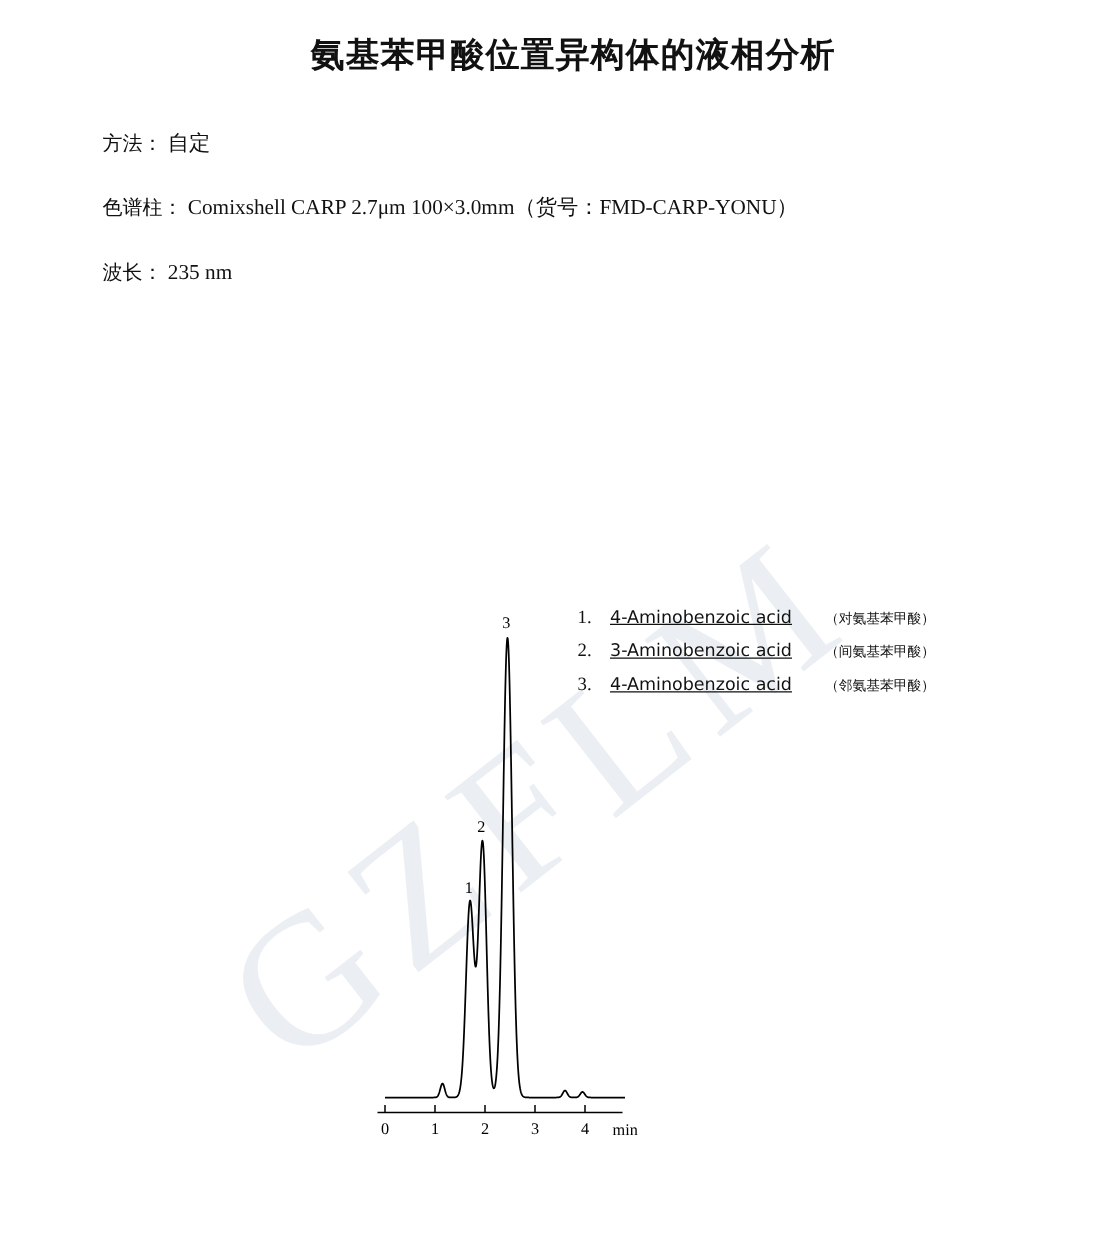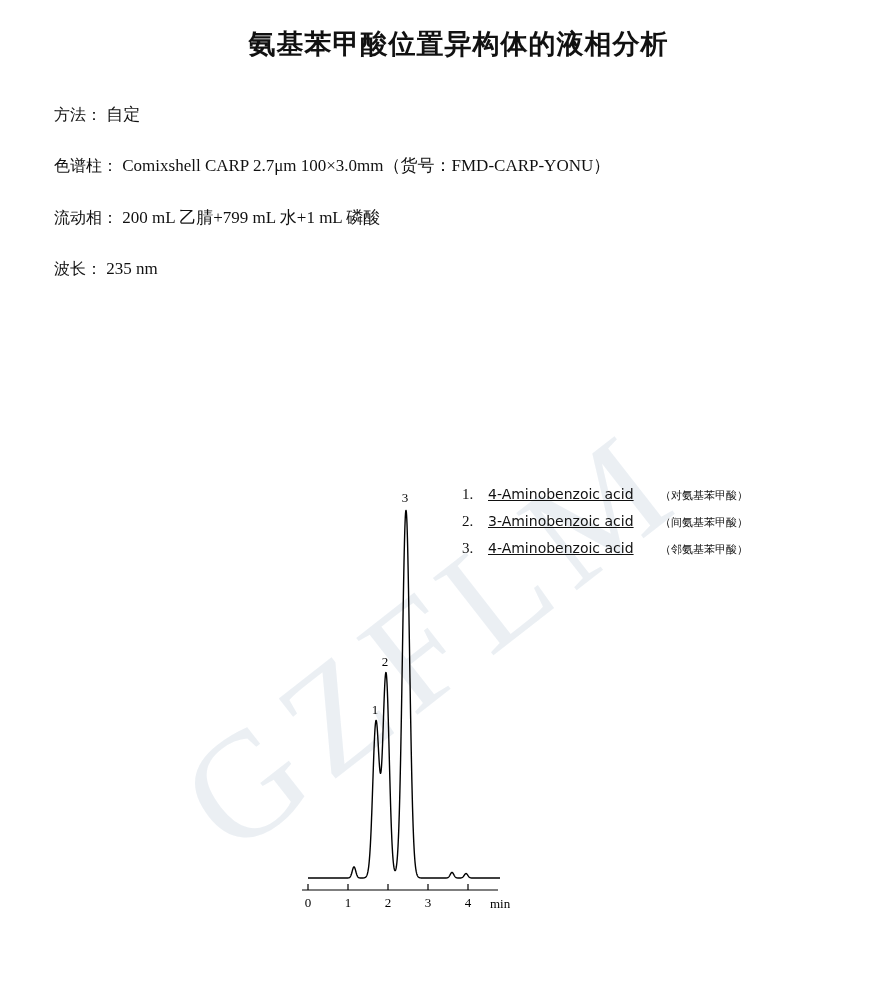--- a/index.html
+++ b/index.html
@@ -51,20 +51,21 @@
     left: 54px;
     top: 104px;
     width: 760px;
     z-index: 2;
   }
   .meta-line {
     font-size: 17px;
     line-height: 1.25;
     margin-bottom: 30px;
     white-space: nowrap;
+    margin-left: 28px;
   }
   .meta-label {
     font-family: "DejaVu Sans", sans-serif;
     font-size: 16px;
   }
   .meta-value {
     font-family: "Liberation Serif", serif;
     font-size: 17px;
   }
   .chart-area {
@@ -119,24 +120,20 @@
   <div class="meta">
     <div class="meta-line">
       <span class="meta-label">方法：</span>
       <span class="meta-value">自定</span>
     </div>
     <div class="meta-line">
       <span class="meta-label">色谱柱：</span>
       <span class="meta-value">Comixshell CARP 2.7μm 100×3.0mm（货号：FMD-CARP-YONU）</span>
     </div>
     <div class="meta-line">
-      <span class="meta-label">流动相：</span>
-      <span class="meta-value">200 mL 乙腈+799 mL 水+1 mL 磷酸</span>
-    </div>
-    <div class="meta-line">
       <span class="meta-label">波长：</span>
       <span class="meta-value">235 nm</span>
     </div>
   </div>
 
   <div class="chart-area">
     <svg class="chart-svg" width="250" height="450" viewBox="0 0 250 450">
 
       <path id="trace" fill="none" stroke="#000000" stroke-width="1.4" stroke-linejoin="round" d="M18.00 408.00L18.21 408.00L18.43 408.00L18.64 408.00L18.85 408.00L19.07 408.00L19.28 408.00L19.49 408.00L19.71 408.00L19.92 408.00L20.13 408.00L20.35 408.00L20.56 408.00L20.77 408.00L20.99 408.00L21.20 408.00L21.41 408.00L21.63 408.00L21.84 408.00L22.05 408.00L22.27 408.00L22.48 408.00L22.69 408.00L22.91 408.00L23.12 408.00L23.33 408.00L23.55 408.00L23.76 408.00L23.97 408.00L24.19 408.00L24.40 408.00L24.61 408.00L24.83 408.00L25.04 408.00L25.25 408.00L25.47 408.00L25.68 408.00L25.89 408.00L26.11 408.00L26.32 408.00L26.53 408.00L26.75 408.00L26.96 408.00L27.17 408.00L27.39 408.00L27.60 408.00L27.81 408.00L28.03 408.00L28.24 408.00L28.45 408.00L28.67 408.00L28.88 408.00L29.09 408.00L29.31 408.00L29.52 408.00L29.73 408.00L29.95 408.00L30.16 408.00L30.37 408.00L30.59 408.00L30.80 408.00L31.01 408.00L31.23 408.00L31.44 408.00L31.65 408.00L31.87 408.00L32.08 408.00L32.29 408.00L32.51 408.00L32.72 408.00L32.93 408.00L33.15 408.00L33.36 408.00L33.57 408.00L33.79 408.00L34.00 408.00L34.21 408.00L34.43 408.00L34.64 408.00L34.85 408.00L35.07 408.00L35.28 408.00L35.49 408.00L35.71 408.00L35.92 408.00L36.13 408.00L36.35 408.00L36.56 408.00L36.77 408.00L36.99 408.00L37.20 408.00L37.41 408.00L37.63 408.00L37.84 408.00L38.05 408.00L38.27 408.00L38.48 408.00L38.69 408.00L38.91 408.00L39.12 408.00L39.33 408.00L39.55 408.00L39.76 408.00L39.97 408.00L40.19 408.00L40.40 408.00L40.61 408.00L40.83 408.00L41.04 408.00L41.25 408.00L41.47 408.00L41.68 408.00L41.89 408.00L42.11 408.00L42.32 408.00L42.53 408.00L42.75 408.00L42.96 408.00L43.17 408.00L43.39 408.00L43.60 408.00L43.81 408.00L44.03 408.00L44.24 408.00L44.45 408.00L44.67 408.00L44.88 408.00L45.09 408.00L45.31 408.00L45.52 408.00L45.73 408.00L45.95 408.00L46.16 408.00L46.37 408.00L46.59 408.00L46.80 408.00L47.01 408.00L47.23 408.00L47.44 408.00L47.65 408.00L47.87 408.00L48.08 408.00L48.29 408.00L48.51 408.00L48.72 408.00L48.93 408.00L49.15 408.00L49.36 408.00L49.57 408.00L49.79 408.00L50.00 408.00L50.21 408.00L50.43 408.00L50.64 408.00L50.85 408.00L51.07 408.00L51.28 408.00L51.49 408.00L51.71 408.00L51.92 408.00L52.13 408.00L52.35 408.00L52.56 408.00L52.77 408.00L52.99 408.00L53.20 408.00L53.41 408.00L53.63 408.00L53.84 408.00L54.05 408.00L54.27 408.00L54.48 408.00L54.69 408.00L54.91 408.00L55.12 408.00L55.33 408.00L55.55 408.00L55.76 408.00L55.97 408.00L56.19 408.00L56.40 408.00L56.61 408.00L56.83 408.00L57.04 407.99L57.25 407.99L57.47 407.98L57.68 407.98L57.89 407.96L58.11 407.95L58.32 407.92L58.53 407.89L58.75 407.84L58.96 407.78L59.17 407.69L59.39 407.58L59.60 407.44L59.81 407.25L60.03 407.03L60.24 406.74L60.45 406.40L60.67 405.99L60.88 405.52L61.09 404.97L61.31 404.36L61.52 403.69L61.73 402.96L61.95 402.19L62.16 401.39L62.37 400.59L62.59 399.81L62.80 399.08L63.01 398.41L63.23 397.84L63.44 397.38L63.65 397.06L63.87 396.89L64.08 396.87L64.29 397.00L64.51 397.29L64.72 397.71L64.93 398.26L65.15 398.90L65.36 399.62L65.57 400.40L65.79 401.19L66.00 401.99L66.21 402.77L66.43 403.51L66.64 404.20L66.85 404.83L67.07 405.39L67.28 405.88L67.49 406.31L67.71 406.66L67.92 406.96L68.13 407.20L68.35 407.40L68.56 407.55L68.77 407.67L68.99 407.76L69.20 407.83L69.41 407.88L69.63 407.92L69.84 407.94L70.05 407.96L70.27 407.97L70.48 407.98L70.69 407.99L70.91 407.99L71.12 407.99L71.33 407.99L71.55 407.99L71.76 407.99L71.97 407.99L72.19 407.99L72.40 407.98L72.61 407.98L72.83 407.97L73.04 407.96L73.25 407.94L73.47 407.93L73.68 407.91L73.89 407.88L74.11 407.84L74.32 407.80L74.53 407.75L74.75 407.68L74.96 407.59L75.17 407.49L75.39 407.36L75.60 407.21L75.81 407.02L76.03 406.79L76.24 406.51L76.45 406.18L76.67 405.78L76.88 405.31L77.09 404.76L77.31 404.10L77.52 403.34L77.73 402.45L77.95 401.43L78.16 400.24L78.37 398.89L78.59 397.34L78.80 395.59L79.01 393.61L79.23 391.39L79.44 388.92L79.65 386.17L79.87 383.14L80.08 379.82L80.29 376.19L80.51 372.25L80.72 368.01L80.93 363.46L81.15 358.61L81.36 353.47L81.57 348.07L81.79 342.42L82.00 336.56L82.21 330.52L82.43 324.35L82.64 318.07L82.85 311.76L83.07 305.46L83.28 299.22L83.49 293.12L83.71 287.20L83.92 281.54L84.13 276.20L84.35 271.22L84.56 266.68L84.77 262.62L84.99 259.08L85.20 256.11L85.41 253.74L85.63 251.99L85.84 250.87L86.05 250.39L86.27 250.54L86.48 251.30L86.69 252.64L86.91 254.53L87.12 256.92L87.33 259.75L87.55 262.96L87.76 266.48L87.97 270.22L88.19 274.12L88.40 278.07L88.61 282.01L88.83 285.83L89.04 289.47L89.25 292.83L89.47 295.83L89.68 298.42L89.89 300.51L90.11 302.06L90.32 303.01L90.53 303.33L90.75 302.99L90.96 301.97L91.17 300.28L91.39 297.91L91.60 294.89L91.81 291.24L92.03 287.02L92.24 282.26L92.45 277.05L92.67 271.44L92.88 265.53L93.09 259.40L93.31 253.14L93.52 246.85L93.73 240.63L93.95 234.58L94.16 228.80L94.37 223.39L94.59 218.44L94.80 214.03L95.01 210.24L95.23 207.15L95.44 204.81L95.65 203.26L95.87 202.55L96.08 202.69L96.29 203.69L96.51 205.55L96.72 208.25L96.93 211.77L97.15 216.06L97.36 221.07L97.57 226.75L97.79 233.02L98.00 239.82L98.21 247.07L98.43 254.68L98.64 262.57L98.85 270.67L99.07 278.89L99.28 287.16L99.49 295.39L99.71 303.53L99.92 311.50L100.13 319.26L100.35 326.76L100.56 333.95L100.77 340.79L100.99 347.27L101.20 353.36L101.41 359.05L101.63 364.33L101.84 369.20L102.05 373.66L102.27 377.72L102.48 381.39L102.69 384.68L102.91 387.61L103.12 390.20L103.33 392.46L103.55 394.41L103.76 396.07L103.97 397.45L104.19 398.57L104.40 399.44L104.61 400.07L104.83 400.47L105.04 400.65L105.25 400.61L105.47 400.34L105.68 399.86L105.89 399.14L106.11 398.18L106.32 396.98L106.53 395.51L106.75 393.76L106.96 391.71L107.17 389.34L107.39 386.63L107.60 383.54L107.81 380.07L108.03 376.18L108.24 371.84L108.45 367.04L108.67 361.74L108.88 355.92L109.09 349.57L109.31 342.67L109.52 335.20L109.73 327.16L109.95 318.54L110.16 309.35L110.37 299.59L110.59 289.28L110.80 278.44L111.01 267.11L111.23 255.33L111.44 243.14L111.65 230.60L111.87 217.78L112.08 204.74L112.29 191.58L112.51 178.36L112.72 165.20L112.93 152.18L113.15 139.40L113.36 126.98L113.57 115.02L113.79 103.61L114.00 92.87L114.21 82.89L114.43 73.78L114.64 65.61L114.85 58.47L115.07 52.44L115.28 47.57L115.49 43.91L115.71 41.50L115.92 40.38L116.13 40.54L116.35 41.99L116.56 44.71L116.77 48.67L116.99 53.84L117.20 60.16L117.41 67.56L117.63 75.97L117.84 85.31L118.05 95.49L118.27 106.40L118.48 117.96L118.69 130.05L118.91 142.57L119.12 155.41L119.33 168.48L119.55 181.67L119.76 194.88L119.97 208.02L120.19 221.01L120.40 233.77L120.61 246.22L120.83 258.32L121.04 269.99L121.25 281.20L121.47 291.91L121.68 302.09L121.89 311.71L122.11 320.77L122.32 329.25L122.53 337.15L122.75 344.49L122.96 351.26L123.17 357.49L123.39 363.20L123.60 368.40L123.81 373.12L124.03 377.38L124.24 381.22L124.45 384.65L124.67 387.72L124.88 390.45L125.09 392.86L125.31 394.99L125.52 396.86L125.73 398.49L125.95 399.91L126.16 401.15L126.37 402.21L126.59 403.13L126.80 403.92L127.01 404.59L127.23 405.16L127.44 405.64L127.65 406.05L127.87 406.39L128.08 406.68L128.29 406.92L128.51 407.12L128.72 407.28L128.93 407.42L129.15 407.53L129.36 407.62L129.57 407.70L129.79 407.76L130.00 407.81L130.21 407.85L130.43 407.88L130.64 407.91L130.85 407.93L131.07 407.94L131.28 407.95L131.49 407.97L131.71 407.97L131.92 407.98L132.13 407.98L132.35 407.99L132.56 407.99L132.77 407.99L132.99 407.99L133.20 408.00L133.41 408.00L133.63 408.00L133.84 408.00L134.05 408.00L134.27 408.00L134.48 408.00L134.69 408.00L134.91 408.00L135.12 408.00L135.33 408.00L135.55 408.00L135.76 408.00L135.97 408.00L136.19 408.00L136.40 408.00L136.61 408.00L136.83 408.00L137.04 408.00L137.25 408.00L137.47 408.00L137.68 408.00L137.89 408.00L138.11 408.00L138.32 408.00L138.53 408.00L138.75 408.00L138.96 408.00L139.17 408.00L139.39 408.00L139.60 408.00L139.81 408.00L140.03 408.00L140.24 408.00L140.45 408.00L140.67 408.00L140.88 408.00L141.09 408.00L141.31 408.00L141.52 408.00L141.73 408.00L141.95 408.00L142.16 408.00L142.37 408.00L142.59 408.00L142.80 408.00L143.01 408.00L143.23 408.00L143.44 408.00L143.65 408.00L143.87 408.00L144.08 408.00L144.29 408.00L144.51 408.00L144.72 408.00L144.93 408.00L145.15 408.00L145.36 408.00L145.57 408.00L145.79 408.00L146.00 408.00L146.21 408.00L146.43 408.00L146.64 408.00L146.85 408.00L147.07 408.00L147.28 408.00L147.49 408.00L147.71 408.00L147.92 408.00L148.13 408.00L148.35 408.00L148.56 408.00L148.77 408.00L148.99 408.00L149.20 408.00L149.41 408.00L149.63 408.00L149.84 408.00L150.05 408.00L150.27 408.00L150.48 408.00L150.69 408.00L150.91 408.00L151.12 408.00L151.33 408.00L151.55 408.00L151.76 408.00L151.97 408.00L152.19 408.00L152.40 408.00L152.61 408.00L152.83 408.00L153.04 408.00L153.25 408.00L153.47 408.00L153.68 408.00L153.89 408.00L154.11 408.00L154.32 408.00L154.53 408.00L154.75 408.00L154.96 408.00L155.17 408.00L155.39 407.99L155.60 407.99L155.81 407.98L156.03 407.98L156.24 407.97L156.45 407.95L156.67 407.93L156.88 407.90L157.09 407.86L157.31 407.81L157.52 407.75L157.73 407.66L157.95 407.56L158.16 407.43L158.37 407.27L158.59 407.08L158.80 406.85L159.01 406.59L159.23 406.30L159.44 405.97L159.65 405.62L159.87 405.24L160.08 404.85L160.29 404.45L160.51 404.05L160.72 403.67L160.93 403.33L161.15 403.02L161.36 402.77L161.57 402.58L161.79 402.47L162.00 402.43L162.21 402.47L162.43 402.58L162.64 402.77L162.85 403.02L163.07 403.33L163.28 403.67L163.49 404.05L163.71 404.45L163.92 404.85L164.13 405.24L164.35 405.62L164.56 405.97L164.77 406.30L164.99 406.59L165.20 406.85L165.41 407.08L165.63 407.27L165.84 407.43L166.05 407.56L166.27 407.66L166.48 407.75L166.69 407.81L166.91 407.86L167.12 407.90L167.33 407.93L167.55 407.95L167.76 407.97L167.97 407.98L168.19 407.98L168.40 407.99L168.61 407.99L168.83 407.99L169.04 407.99L169.25 407.99L169.47 407.99L169.68 407.99L169.89 407.99L170.11 407.98L170.32 407.97L170.53 407.96L170.75 407.94L170.96 407.91L171.17 407.88L171.39 407.83L171.60 407.78L171.81 407.70L172.03 407.61L172.24 407.50L172.45 407.36L172.67 407.20L172.88 407.01L173.09 406.79L173.31 406.54L173.52 406.27L173.73 405.98L173.95 405.67L174.16 405.36L174.37 405.04L174.59 404.73L174.80 404.43L175.01 404.16L175.23 403.94L175.44 403.75L175.65 403.62L175.87 403.56L176.08 403.55L176.29 403.60L176.51 403.72L176.72 403.89L176.93 404.10L177.15 404.36L177.36 404.65L177.57 404.96L177.79 405.28L178.00 405.60L178.21 405.91L178.43 406.20L178.64 406.48L178.85 406.73L179.07 406.96L179.28 407.15L179.49 407.32L179.71 407.47L179.92 407.58L180.13 407.68L180.35 407.76L180.56 407.82L180.77 407.87L180.99 407.90L181.20 407.93L181.41 407.95L181.63 407.97L181.84 407.98L182.05 407.98L182.27 407.99L182.48 407.99L182.69 408.00L182.91 408.00L183.12 408.00L183.33 408.00L183.55 408.00L183.76 408.00L183.97 408.00L184.19 408.00L184.40 408.00L184.61 408.00L184.83 408.00L185.04 408.00L185.25 408.00L185.47 408.00L185.68 408.00L185.89 408.00L186.11 408.00L186.32 408.00L186.53 408.00L186.75 408.00L186.96 408.00L187.17 408.00L187.39 408.00L187.60 408.00L187.81 408.00L188.03 408.00L188.24 408.00L188.45 408.00L188.67 408.00L188.88 408.00L189.09 408.00L189.31 408.00L189.52 408.00L189.73 408.00L189.95 408.00L190.16 408.00L190.37 408.00L190.59 408.00L190.80 408.00L191.01 408.00L191.23 408.00L191.44 408.00L191.65 408.00L191.87 408.00L192.08 408.00L192.29 408.00L192.51 408.00L192.72 408.00L192.93 408.00L193.15 408.00L193.36 408.00L193.57 408.00L193.79 408.00L194.00 408.00L194.21 408.00L194.43 408.00L194.64 408.00L194.85 408.00L195.07 408.00L195.28 408.00L195.49 408.00L195.71 408.00L195.92 408.00L196.13 408.00L196.35 408.00L196.56 408.00L196.77 408.00L196.99 408.00L197.20 408.00L197.41 408.00L197.63 408.00L197.84 408.00L198.05 408.00L198.27 408.00L198.48 408.00L198.69 408.00L198.91 408.00L199.12 408.00L199.33 408.00L199.55 408.00L199.76 408.00L199.97 408.00L200.19 408.00L200.40 408.00L200.61 408.00L200.83 408.00L201.04 408.00L201.25 408.00L201.47 408.00L201.68 408.00L201.89 408.00L202.11 408.00L202.32 408.00L202.53 408.00L202.75 408.00L202.96 408.00L203.17 408.00L203.39 408.00L203.60 408.00L203.81 408.00L204.03 408.00L204.24 408.00L204.45 408.00L204.67 408.00L204.88 408.00L205.09 408.00L205.31 408.00L205.52 408.00L205.73 408.00L205.95 408.00L206.16 408.00L206.37 408.00L206.59 408.00L206.80 408.00L207.01 408.00L207.23 408.00L207.44 408.00L207.65 408.00L207.87 408.00L208.08 408.00L208.29 408.00L208.51 408.00L208.72 408.00L208.93 408.00L209.15 408.00L209.36 408.00L209.57 408.00L209.79 408.00L210.00 408.00"></path>
 

